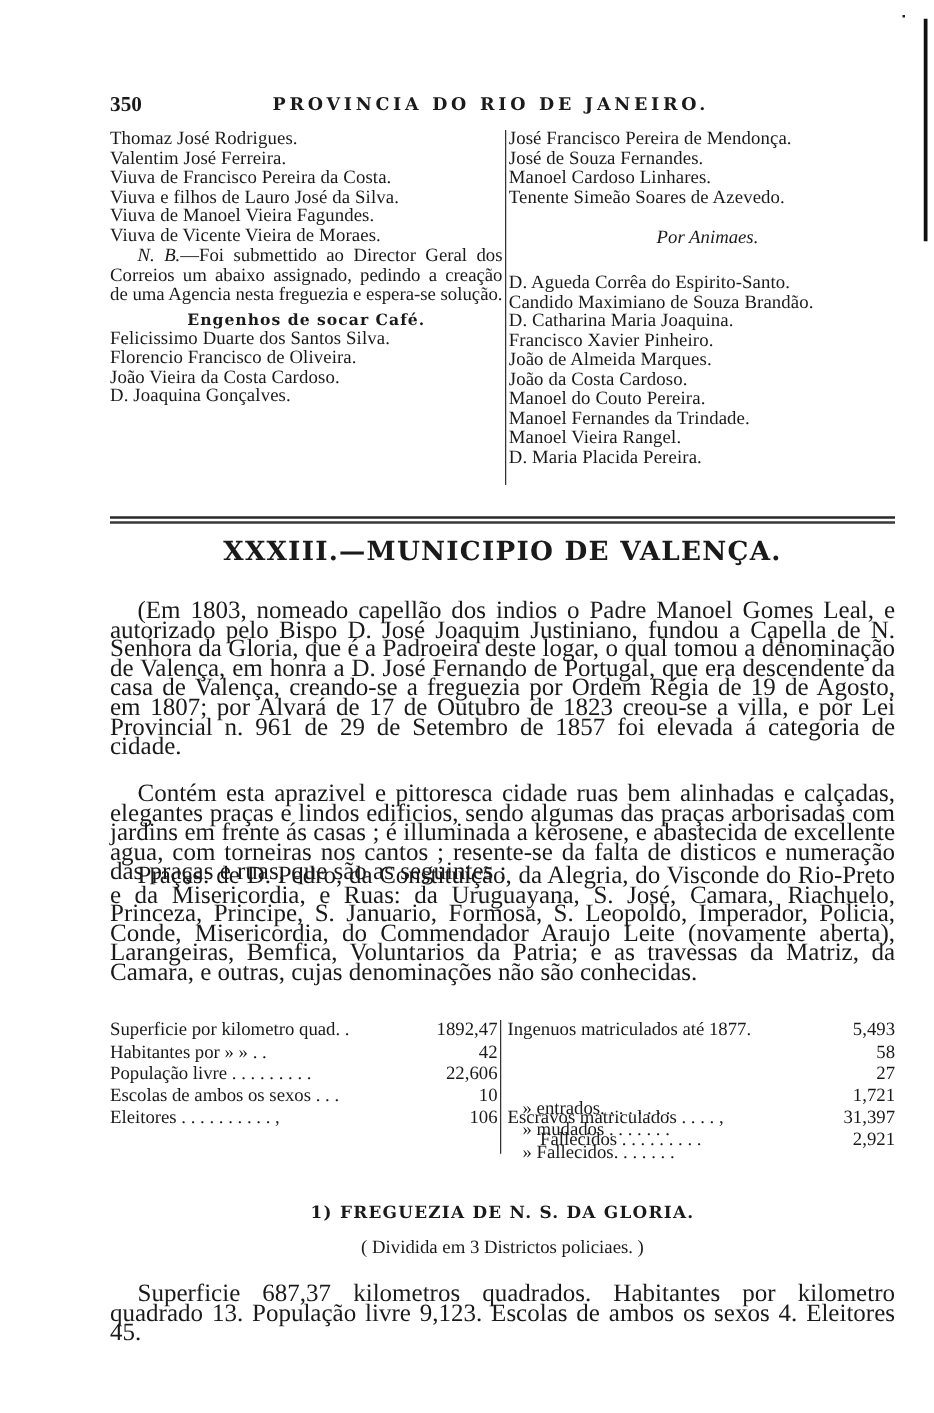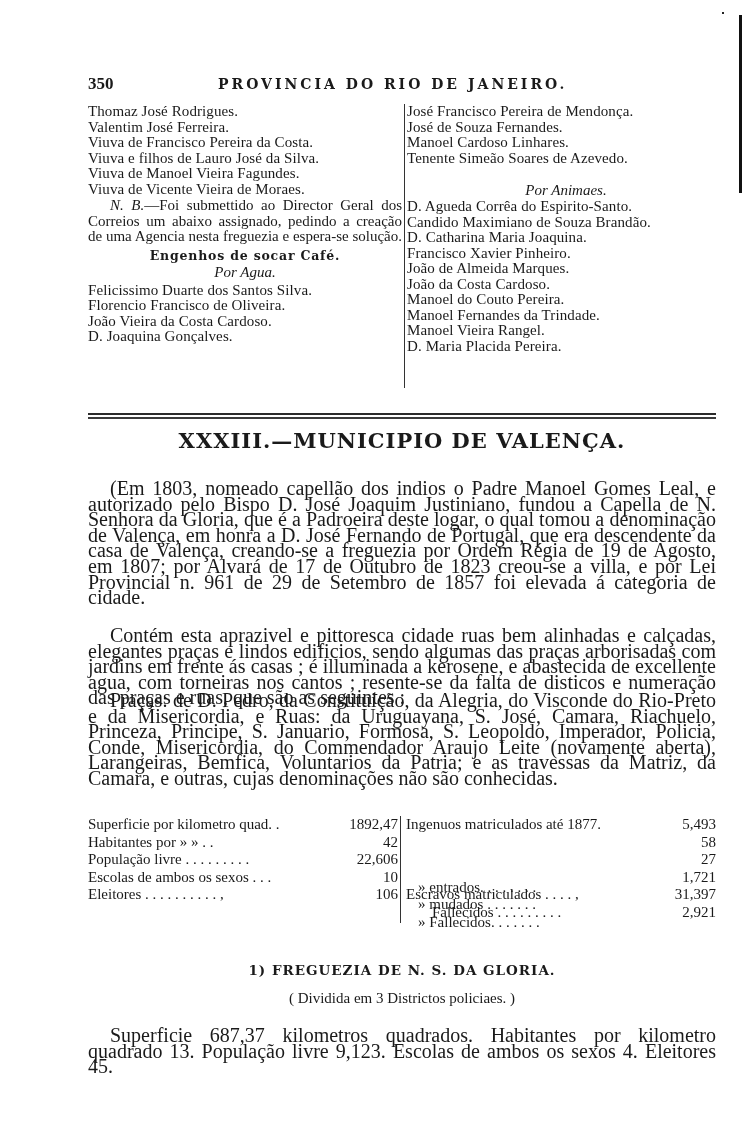--- a/index.html
+++ b/index.html
@@ -40,21 +40,21 @@
     }
     .nb .nb-label { font-style: italic; }
     .sub-head {
       font-family: "DejaVu Serif", serif; font-weight: bold; font-size: 12.5px;
       text-align: center; letter-spacing: 0.8px; line-height: 17px; margin-top: 2px;
     }
     .italic-head {
       font-family: "Liberation Serif", serif; font-style: italic; font-size: 15px;
       text-align: center; line-height: 17px; margin-bottom: 2px;
     }
-    .col-right .italic-head { margin-top: 16px; margin-bottom: 0; }
+    .col-right .italic-head { margin-top: 16px; margin-bottom: 20px; }
 
     
     .double-rule { position: absolute; left: 88px; top: 413px; width: 628px; height: 6px; }
     .double-rule .r1 { position: absolute; left: 0; top: 0; width: 100%; height: 2px; background: #2a2a2a; }
     .double-rule .r2 { position: absolute; left: 0; top: 4px; width: 100%; height: 1.5px; background: #3a3a3a; }
 
     .section-title {
       position: absolute; left: 88px; top: 428px; width: 628px; text-align: center;
       font-family: "DejaVu Serif", serif; font-weight: bold; font-size: 21px; letter-spacing: 1px;
     }
@@ -105,21 +105,20 @@
 
   <div class="col-left">
     <div class="line">Thomaz José Rodrigues.</div>
     <div class="line">Valentim José Ferreira.</div>
     <div class="line">Viuva de Francisco Pereira da Costa.</div>
     <div class="line">Viuva e filhos de Lauro José da Silva.</div>
     <div class="line">Viuva de Manoel Vieira Fagundes.</div>
     <div class="line">Viuva de Vicente Vieira de Moraes.</div>
     <div class="nb"><span class="nb-label">N. B.</span><span>—Foi submettido ao Director Geral dos Correios um abaixo assignado, pedindo a creação de uma Agencia nesta freguezia e espera-se solução.</span></div>
     <div class="sub-head">Engenhos de socar Café.</div>
-    <div class="italic-head">Por Agua.</div>
     <div class="line">Felicissimo Duarte dos Santos Silva.</div>
     <div class="line">Florencio Francisco de Oliveira.</div>
     <div class="line">João Vieira da Costa Cardoso.</div>
     <div class="line">D. Joaquina Gonçalves.</div>
   </div>
 
   <div class="col-right">
     <div class="line">José Francisco Pereira de Mendonça.</div>
     <div class="line">José de Souza Fernandes.</div>
     <div class="line">Manoel Cardoso Linhares.</div>

